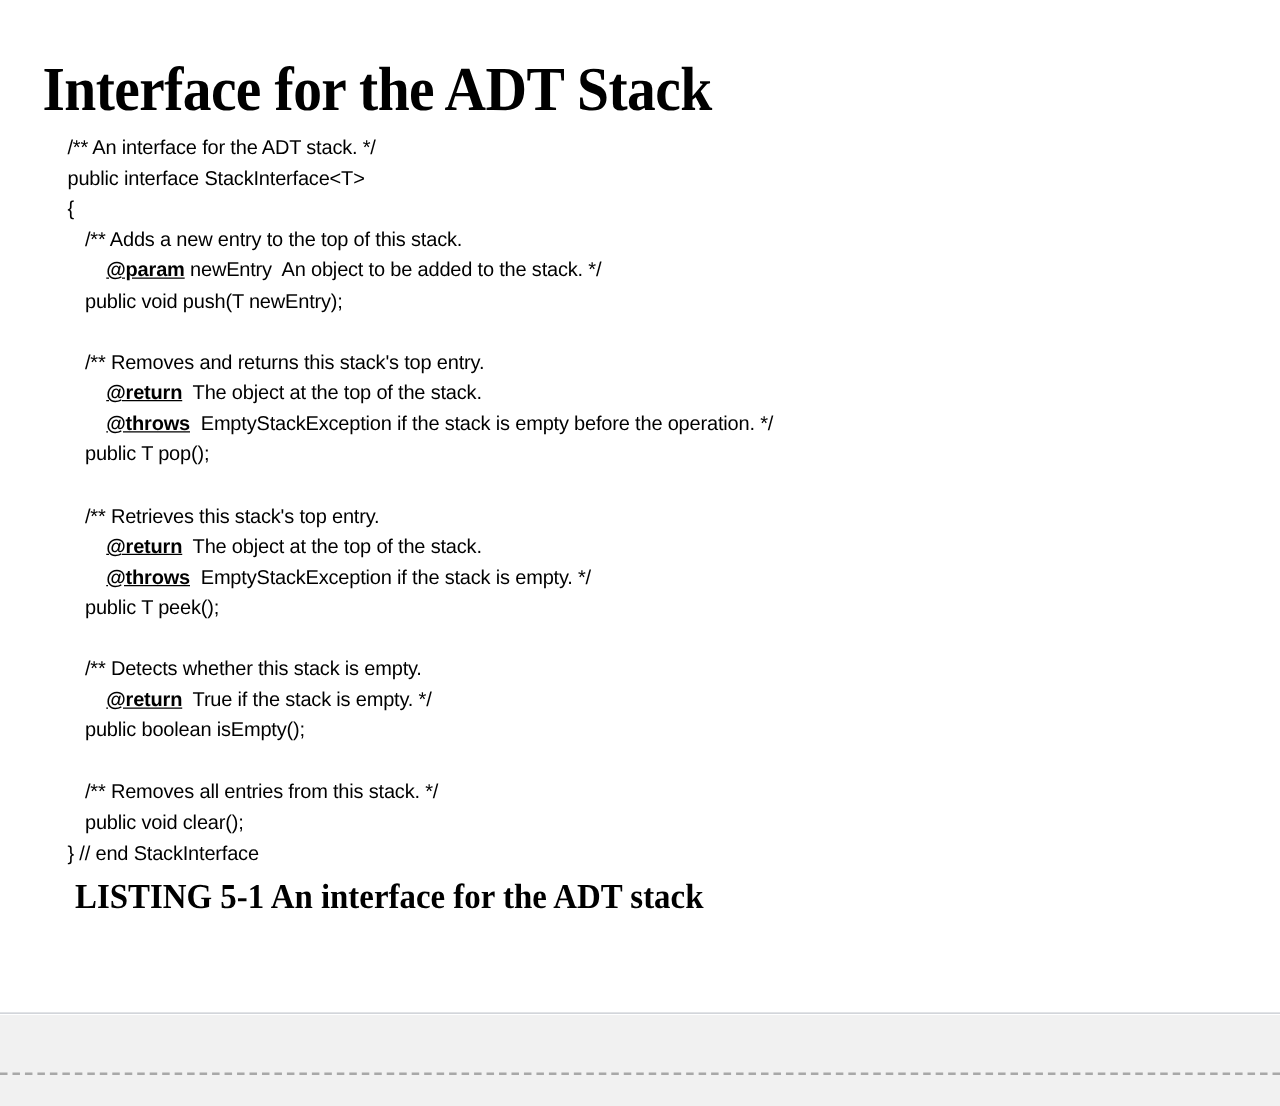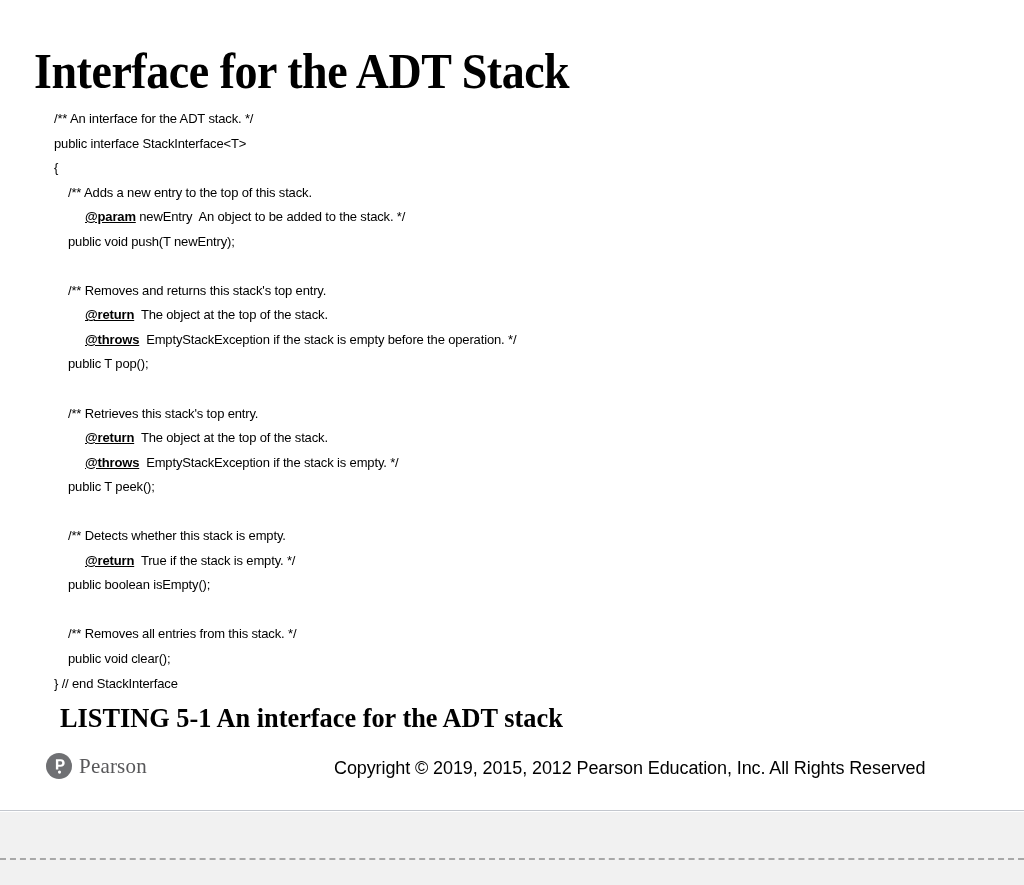--- a/index.html
+++ b/index.html
@@ -43,21 +43,21 @@
     transform-origin: left center;
   }
 
   
   .code-block {
     position: absolute;
     left: 54px;
     top: 107px;
     width: 940px;
     font-family: "Liberation Sans", sans-serif;
-    font-size: 13px;
+    font-size: 16px;
     line-height: 24.55px;
     color: #000000;
     white-space: pre;
     letter-spacing: -0.15px;
   }
   .code-line {
     height: 24.55px;
     white-space: pre;
   }
   .code-line.blank {
@@ -145,34 +145,17 @@
 <body>
 
 <div class="slide">
 
   <div class="slide-title">Interface for the ADT Stack</div>
 
   <div class="code-block"><div class="code-line" style="padding-left: 0px;"><span>/** An interface for the ADT stack. */</span></div><div class="code-line" style="padding-left: 0px;"><span>public interface StackInterface&lt;T&gt;</span></div><div class="code-line" style="padding-left: 0px;"><span>{</span></div><div class="code-line" style="padding-left: 14px;"><span>/** Adds a new entry to the top of this stack.</span></div><div class="code-line" style="padding-left: 31px;"><b>@param</b><span> newEntry  An object to be added to the stack. */</span></div><div class="code-line" style="padding-left: 14px;"><span>public void push(T newEntry);</span></div><div class="code-line blank" style="padding-left: 0px;">&nbsp;</div><div class="code-line" style="padding-left: 14px;"><span>/** Removes and returns this stack's top entry.</span></div><div class="code-line" style="padding-left: 31px;"><b>@return</b><span>  The object at the top of the stack.</span></div><div class="code-line" style="padding-left: 31px;"><b>@throws</b><span>  EmptyStackException if the stack is empty before the operation. */</span></div><div class="code-line" style="padding-left: 14px;"><span>public T pop();</span></div><div class="code-line blank" style="padding-left: 0px;">&nbsp;</div><div class="code-line" style="padding-left: 14px;"><span>/** Retrieves this stack's top entry.</span></div><div class="code-line" style="padding-left: 31px;"><b>@return</b><span>  The object at the top of the stack.</span></div><div class="code-line" style="padding-left: 31px;"><b>@throws</b><span>  EmptyStackException if the stack is empty. */</span></div><div class="code-line" style="padding-left: 14px;"><span>public T peek();</span></div><div class="code-line blank" style="padding-left: 0px;">&nbsp;</div><div class="code-line" style="padding-left: 14px;"><span>/** Detects whether this stack is empty.</span></div><div class="code-line" style="padding-left: 31px;"><b>@return</b><span>  True if the stack is empty. */</span></div><div class="code-line" style="padding-left: 14px;"><span>public boolean isEmpty();</span></div><div class="code-line blank" style="padding-left: 0px;">&nbsp;</div><div class="code-line" style="padding-left: 14px;"><span>/** Removes all entries from this stack. */</span></div><div class="code-line" style="padding-left: 14px;"><span>public void clear();</span></div><div class="code-line" style="padding-left: 0px;"><span>} // end StackInterface</span></div></div>
 
   <div class="listing-caption">LISTING 5-1 An interface for the ADT stack</div>
 
-  <div class="footer">
-
-    <div class="brand">
-      <span class="brand-mark">
-        <svg width="26" height="26" viewBox="0 0 26 26" aria-hidden="true">
-          <circle cx="13" cy="13" r="13" fill="#6f7073"></circle>
-          <path d="M9.9 6.3h4.9c2.4 0 3.9 1.5 3.9 3.7 0 2.3-1.6 3.8-4.1 3.8h-2.3v2.6h-2.4V6.3z
-                   M12.3 8.3v3.5h2.1c1.1 0 1.8-0.7 1.8-1.8 0-1.1-0.7-1.7-1.8-1.7h-2.1z" fill="#ffffff"></path>
-          <circle cx="13.5" cy="19.1" r="1.55" fill="#ffffff"></circle>
-        </svg>
-      </span>
-      <span class="brand-name">Pearson</span>
-    </div>
-
-    <div class="copyright">Copyright © 2019, 2015, 2012 Pearson Education, Inc. All Rights Reserved</div>
-
-  </div>
 </div>
 
 <div class="below-area">
   <div class="dotted-divider"></div>
 </div>
 
 </body></html>

